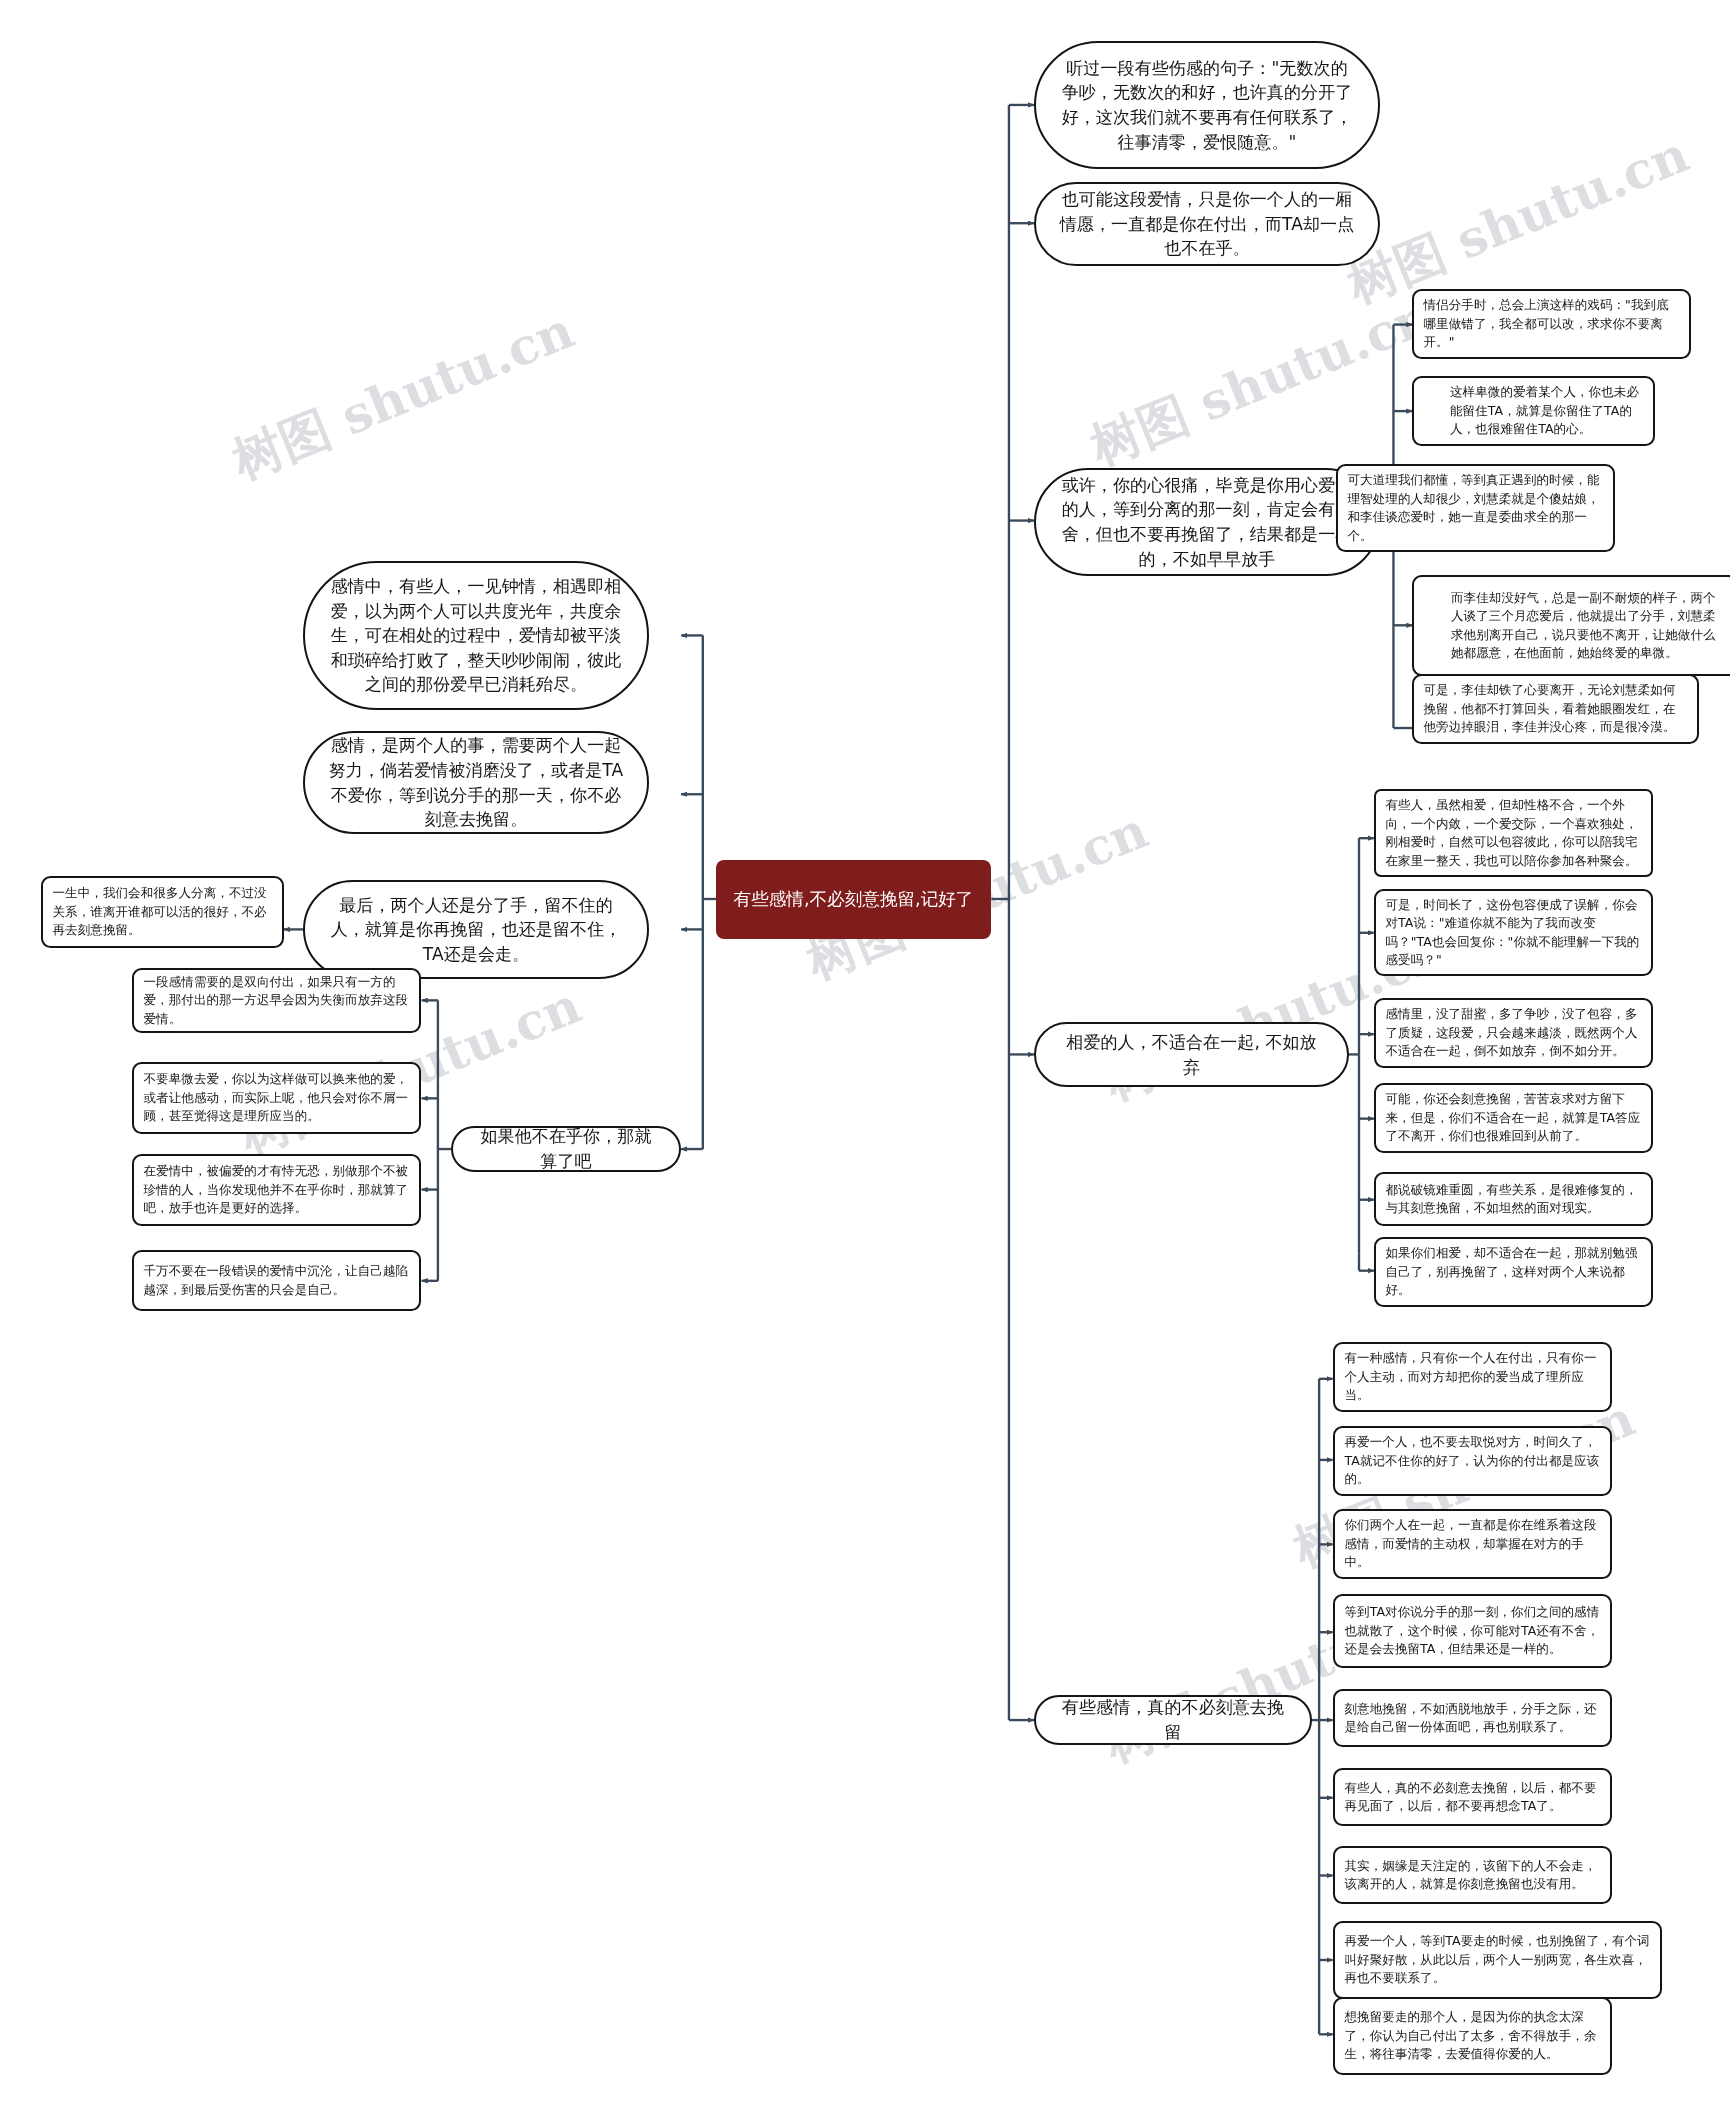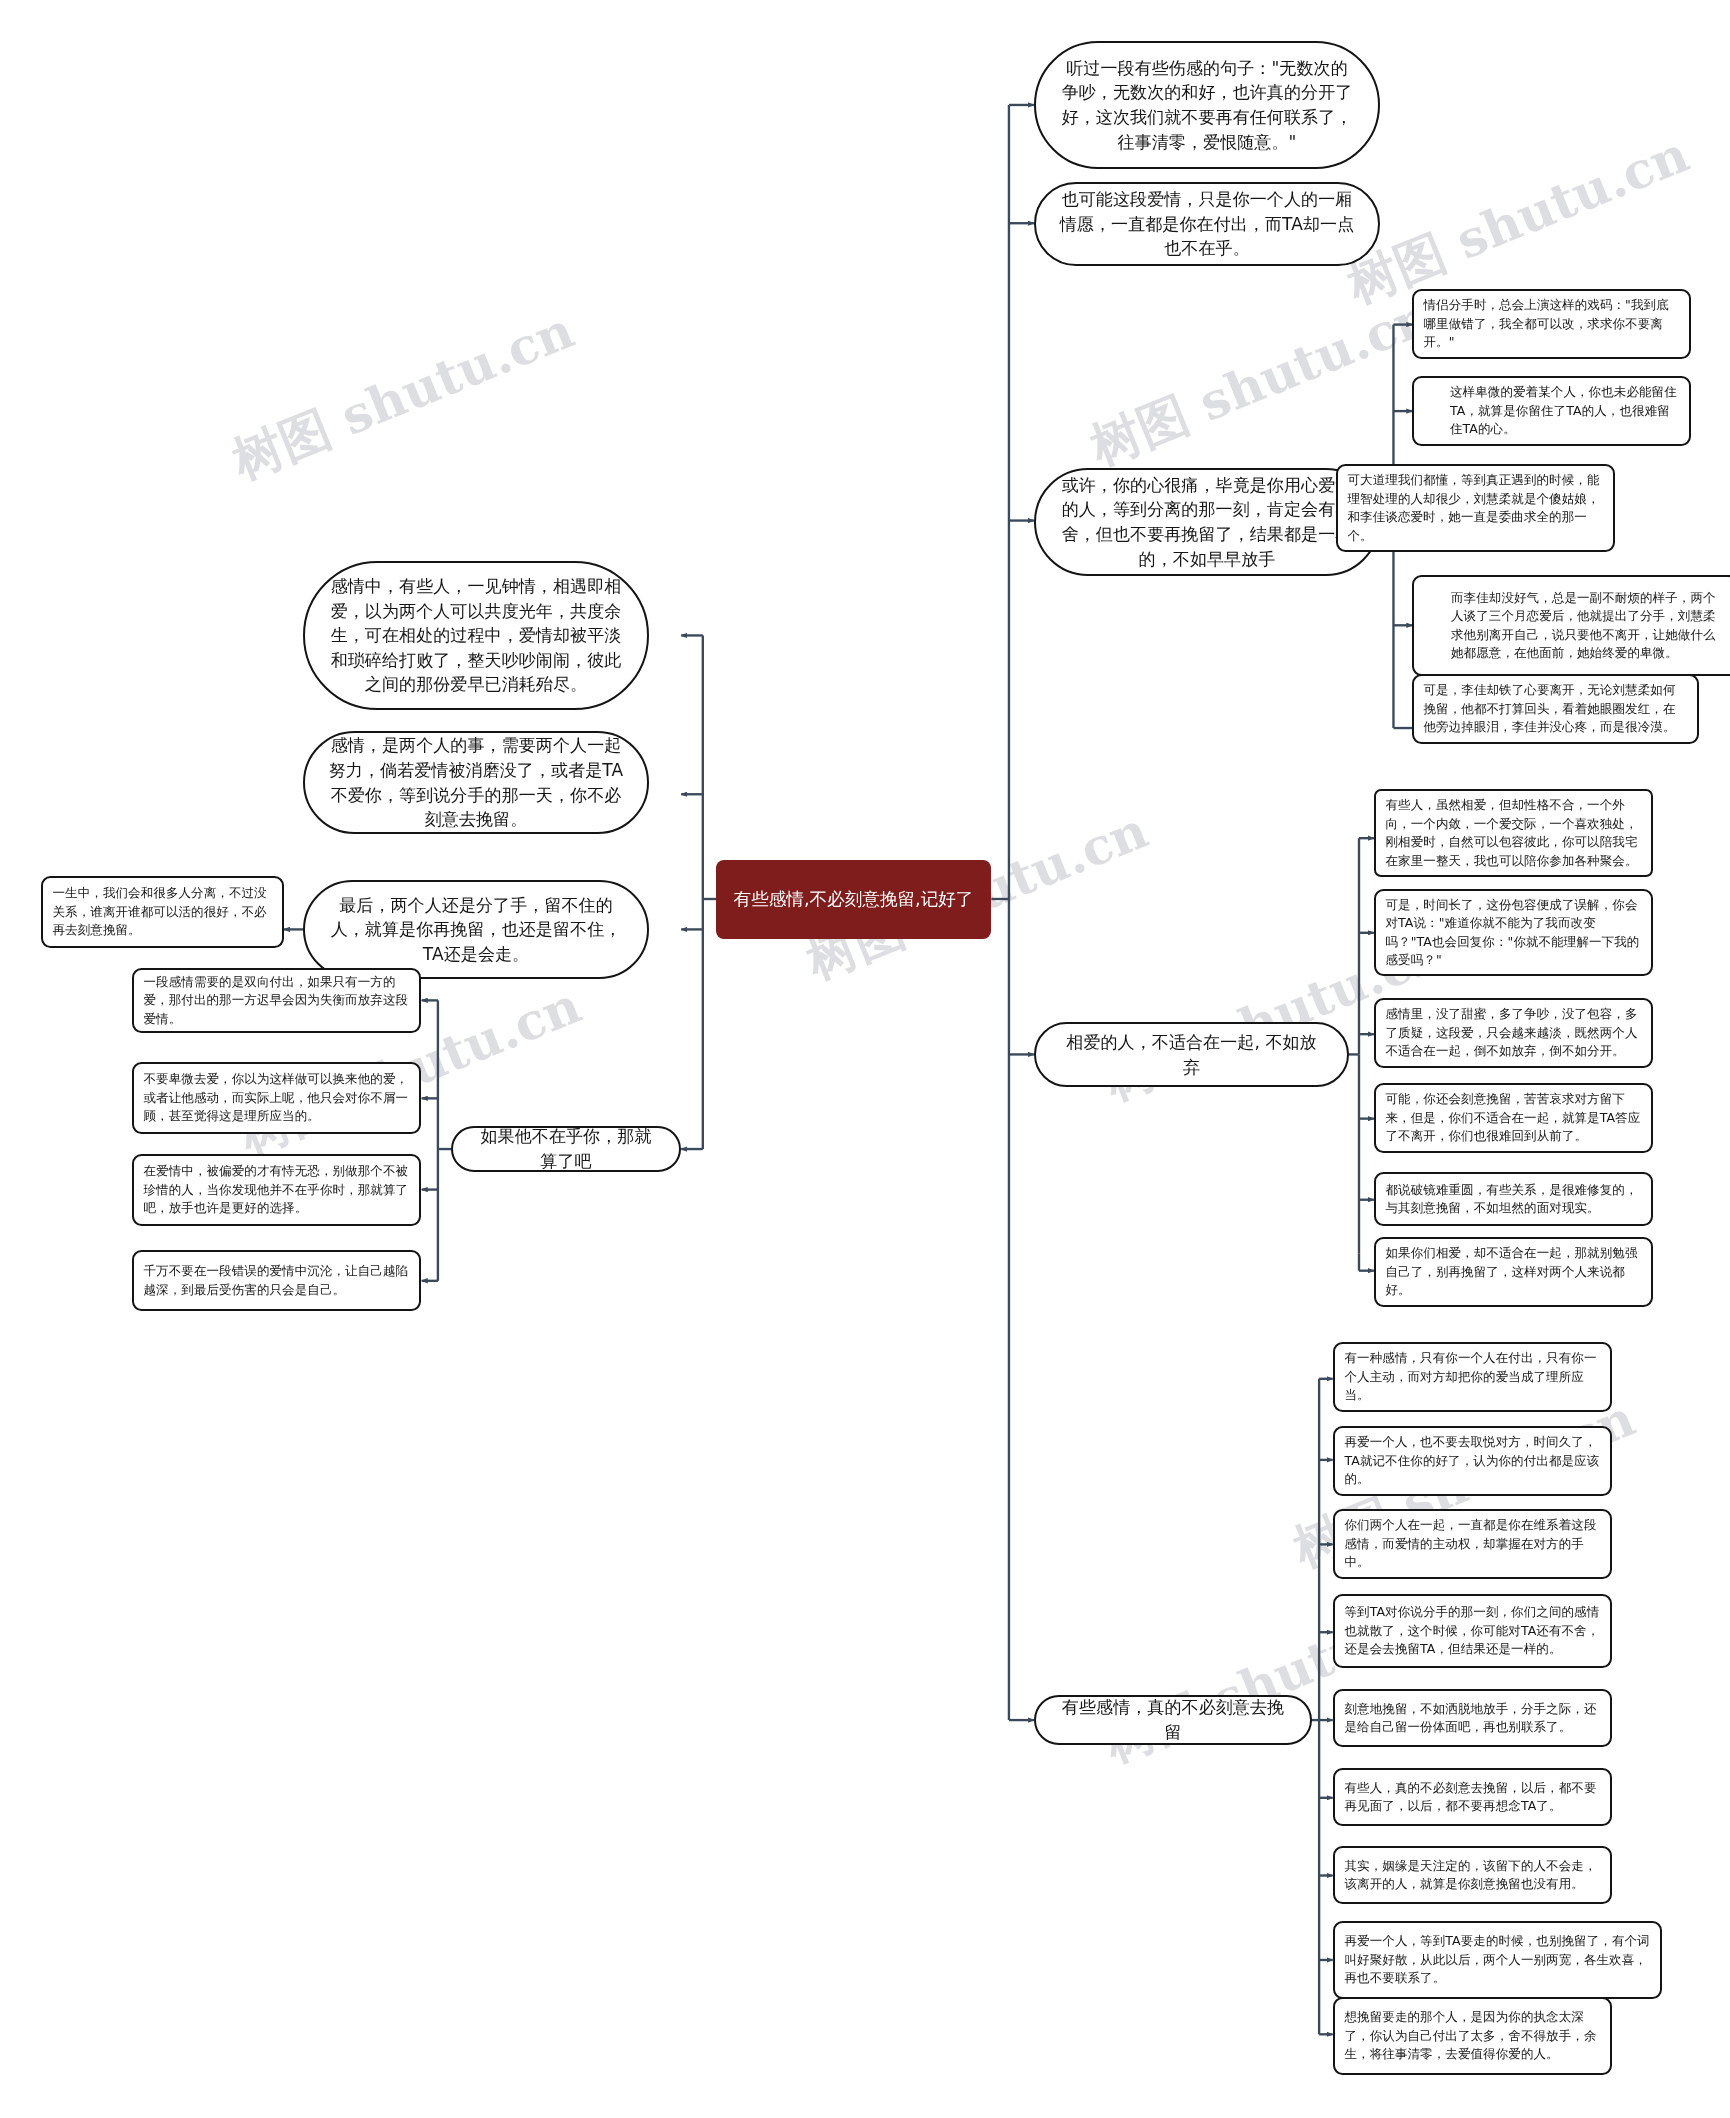--- a/index.html
+++ b/index.html
@@ -192,21 +192,21 @@
   <span>相爱的人，不适合在一起, 不如放弃</span>
 </div>
 
 <div class="node lvl1" style="left:1034px; top:1695px; width:278px; height:50px;">
   <span>有些感情，真的不必刻意去挽留</span>
 </div>
 
 <div class="node lvl3" style="left:1412px; top:289px; width:279px; height:70px;">
   <span>情侣分手时，总会上演这样的戏码："我到底哪里做错了，我全都可以改，求求你不要离开。"</span>
 </div>
-<div class="node lvl3" style="left:1412px; top:376px; width:279px; height:70px;padding-left:36px;">
+<div class="node lvl3" style="left:1412px; top:376px; width:243px; height:70px;padding-left:36px;">
   <span>这样卑微的爱着某个人，你也未必能留住TA，就算是你留住了TA的人，也很难留住TA的心。</span>
 </div>
 <div class="node lvl3" style="left:1336px; top:464px; width:279px; height:88px;">
   <span>可大道理我们都懂，等到真正遇到的时候，能理智处理的人却很少，刘慧柔就是个傻姑娘，和李佳谈恋爱时，她一直是委曲求全的那一个。</span>
 </div>
 <div class="node lvl3" style="left:1412px; top:575px; width:326px; height:101px;padding-left:37px;">
   <span>而李佳却没好气，总是一副不耐烦的样子，两个人谈了三个月恋爱后，他就提出了分手，刘慧柔求他别离开自己，说只要他不离开，让她做什么她都愿意，在他面前，她始终爱的卑微。</span>
 </div>
 <div class="node lvl3" style="left:1412px; top:674px; width:287px; height:70px;">
   <span>可是，李佳却铁了心要离开，无论刘慧柔如何挽留，他都不打算回头，看着她眼圈发红，在他旁边掉眼泪，李佳并没心疼，而是很冷漠。</span>

